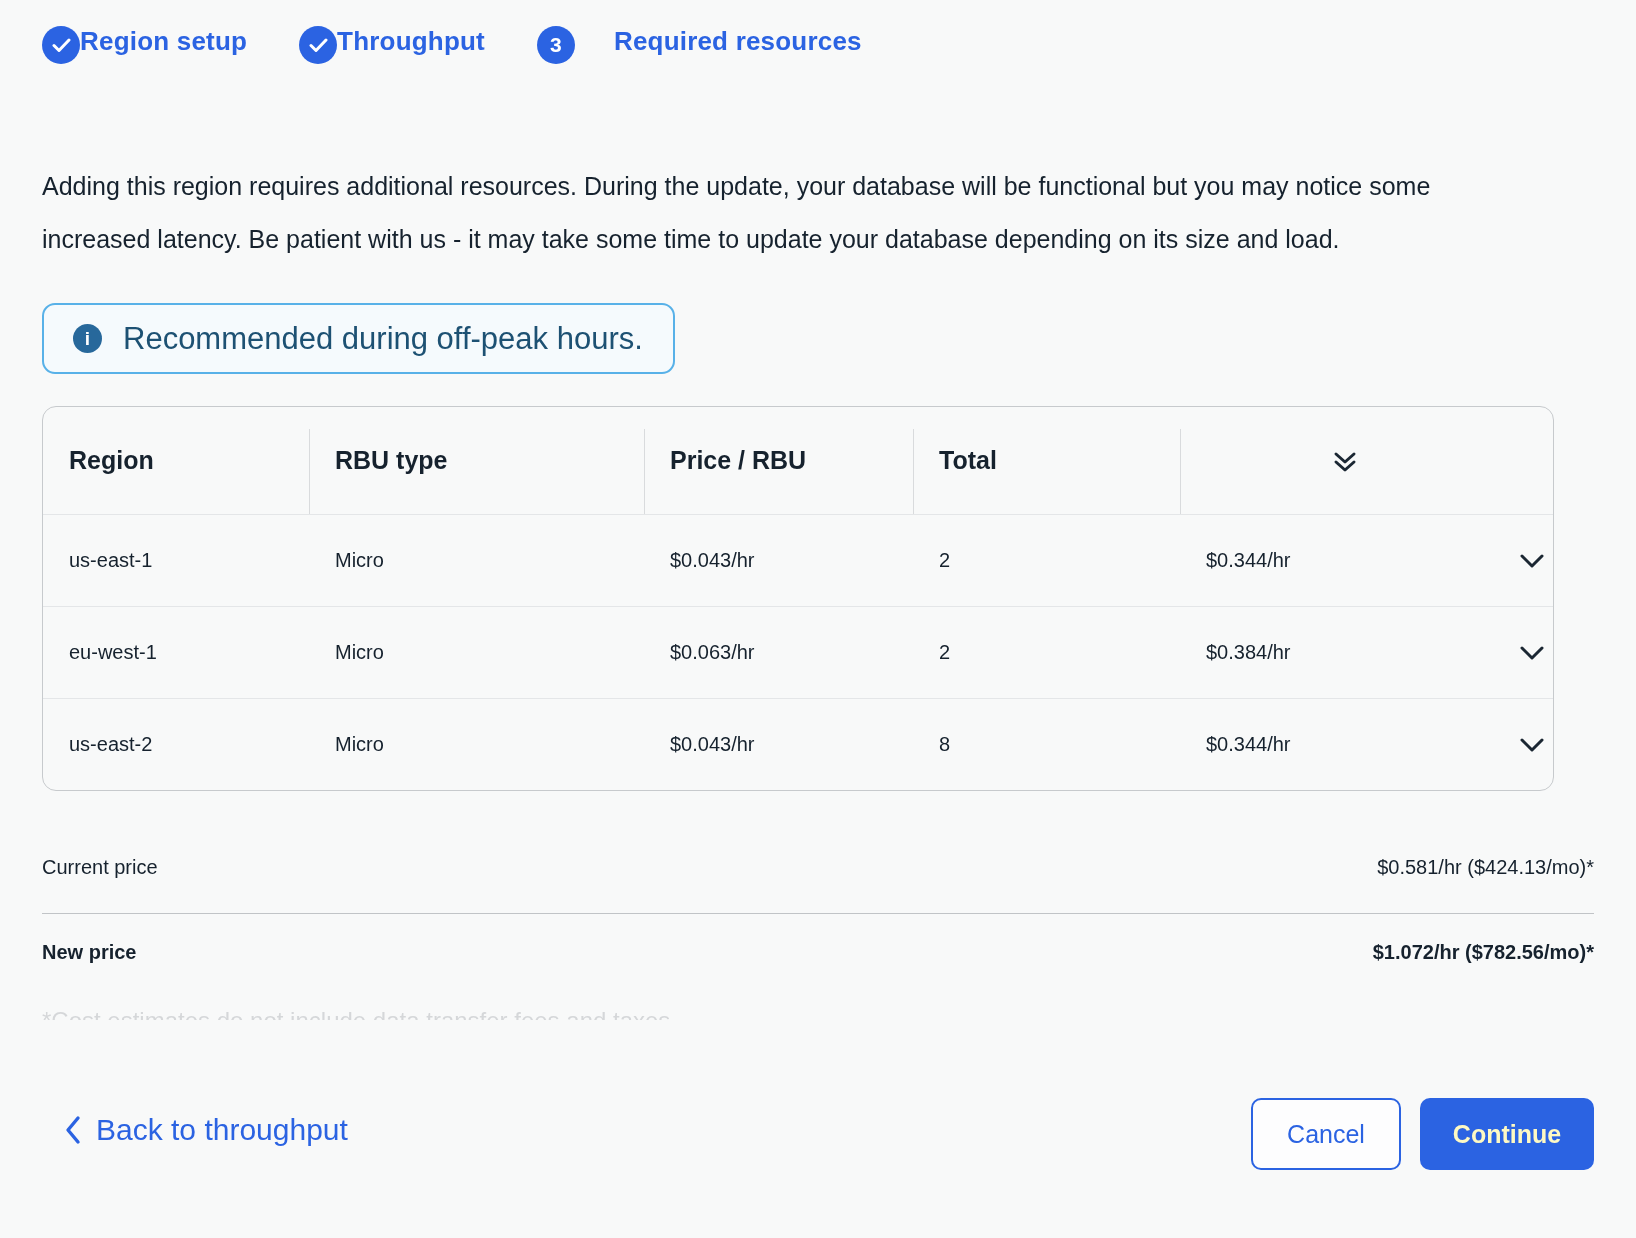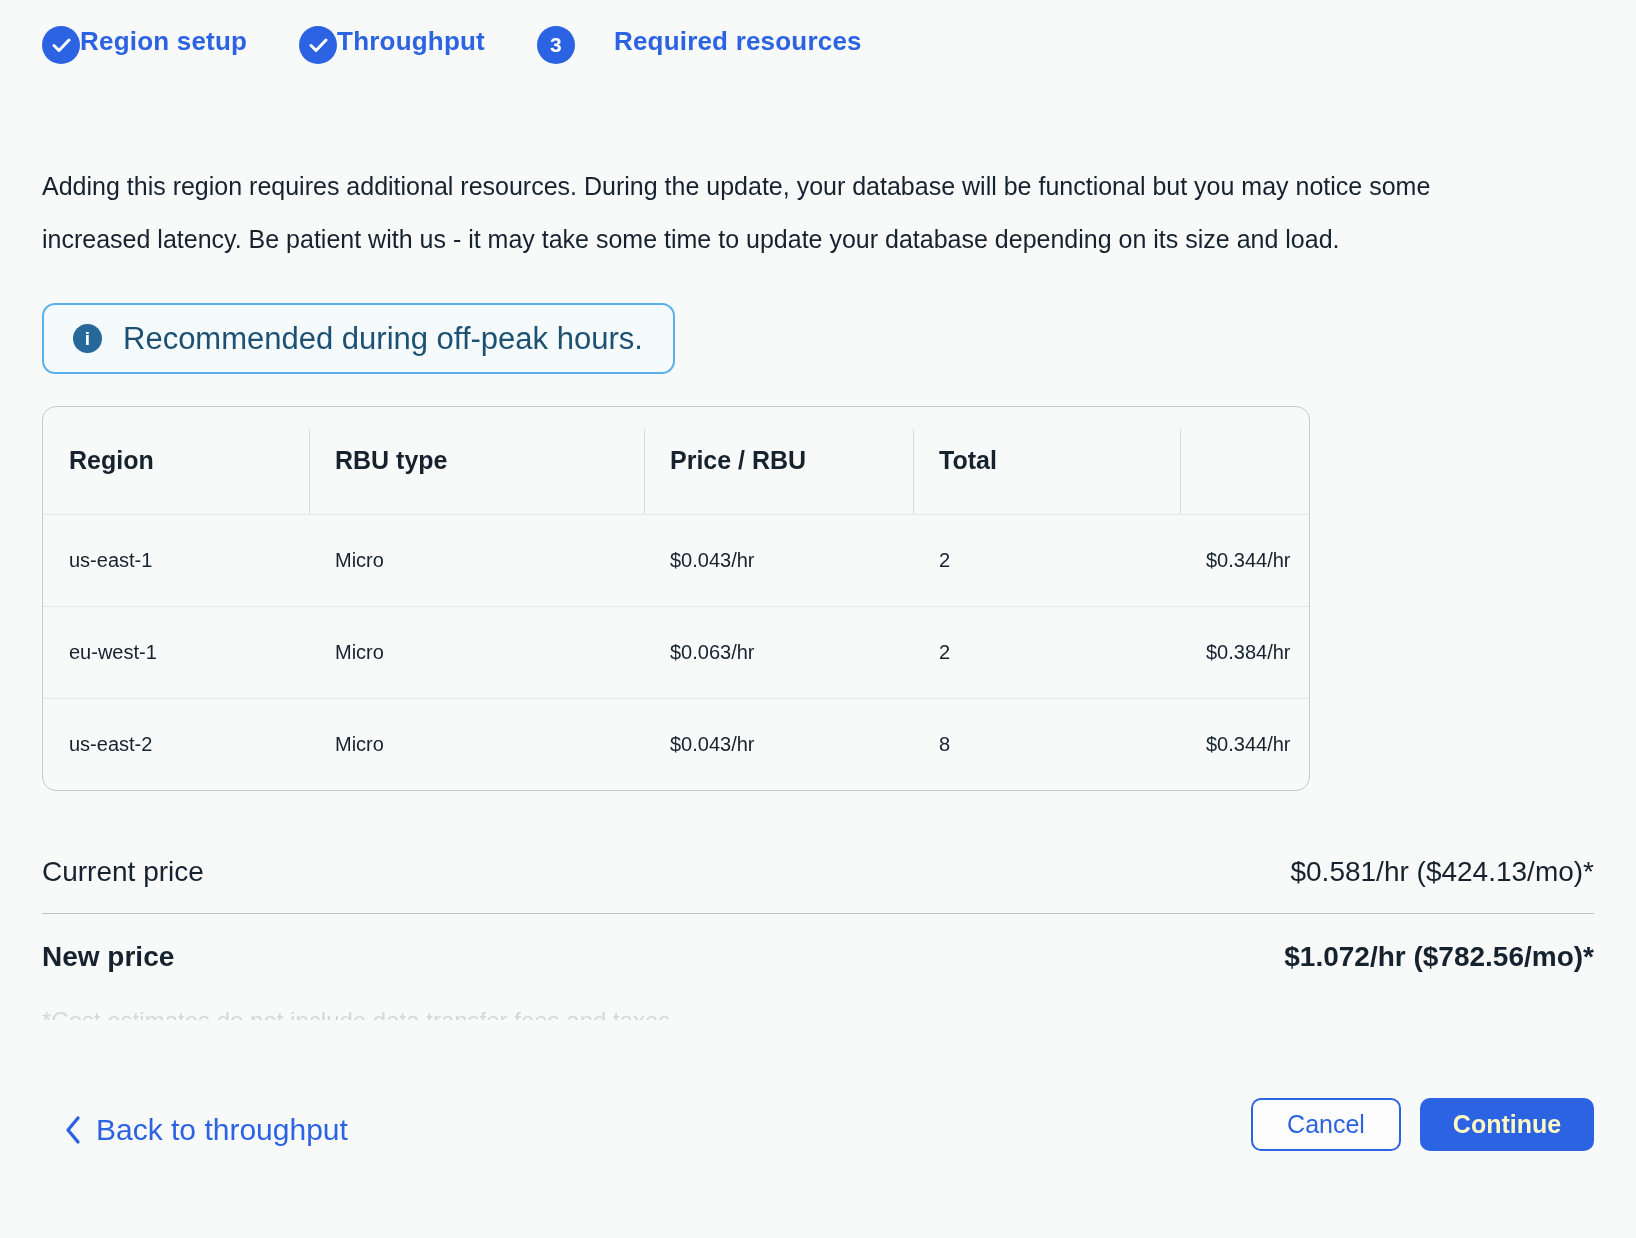--- a/index.html
+++ b/index.html
@@ -53,21 +53,21 @@
   .banner-icon{
     width:29px;height:29px;border-radius:50%;
     background:var(--banner-icon);color:#fff;
     display:flex;align-items:center;justify-content:center;
     font-size:19px;font-weight:700;flex:none;
   }
   .banner-text{color:var(--banner-text);font-size:31px;}
 
   
   .table{
-    top:406px;left:42px;width:1268px;
+    top:406px;left:42px;width:1512px;
     border:1px solid var(--table-border);
     border-radius:14px;overflow:hidden;background:transparent;
   }
   .thead,.trow{
     display:grid;
     grid-template-columns:266px 335px 269px 267px 330px 1fr;
     align-items:center;
   }
   .thead{height:107px;}
   .thead .cell{
@@ -79,37 +79,37 @@
   .thead .cell:not(:first-child)::before{
     content:"";position:absolute;left:0;top:22px;bottom:0;
     width:1px;background:var(--col-divider);
   }
   .trow{height:92px;border-top:1px solid var(--row-divider);cursor:pointer;}
   .trow .cell{padding-left:26px;font-size:20px;}
   .icon-cell{display:flex;align-items:center;justify-content:center;padding:0 !important;height:100%;}
   .chev-btn{background:none;border:none;cursor:pointer;display:flex;align-items:center;justify-content:center;padding:4px;}
 
   
-  .summary-row{left:42px;width:1552px;display:flex;justify-content:space-between;align-items:center;font-size:28px;}
+  .summary-row{left:42px;width:1552px;display:flex;justify-content:space-between;align-items:center;font-size:20px;}
   .summary-current{top:856px;}
   .summary-new{top:941px;font-weight:700;}
   .divider{left:42px;width:1552px;height:1px;background:var(--summary-divider);}
   .divider-1{top:913px;}
   .footnote-clip{top:1007px;left:42px;width:1200px;height:13px;overflow:hidden;}
   .footnote{font-size:24px;color:#b9bcc0;opacity:.55;}
 
   
   .back-link{
     top:1104px;left:64px;height:52px;
     display:flex;align-items:center;gap:15px;
     color:var(--accent);font-size:30px;font-weight:500;
     text-decoration:none;cursor:pointer;background:none;border:none;
   }
   .btn{
-    top:1098px;height:53px;border-radius:10px;
+    top:1098px;height:72px;border-radius:10px;
     display:flex;align-items:center;justify-content:center;
     font-size:25px;font-weight:500;cursor:pointer;
     font-family:"Liberation Sans", sans-serif;
   }
   .btn-cancel{
     left:1251px;width:150px;
     background:#fdfdfe;color:var(--accent);
     border:2px solid var(--accent);
   }
   .btn-continue{

